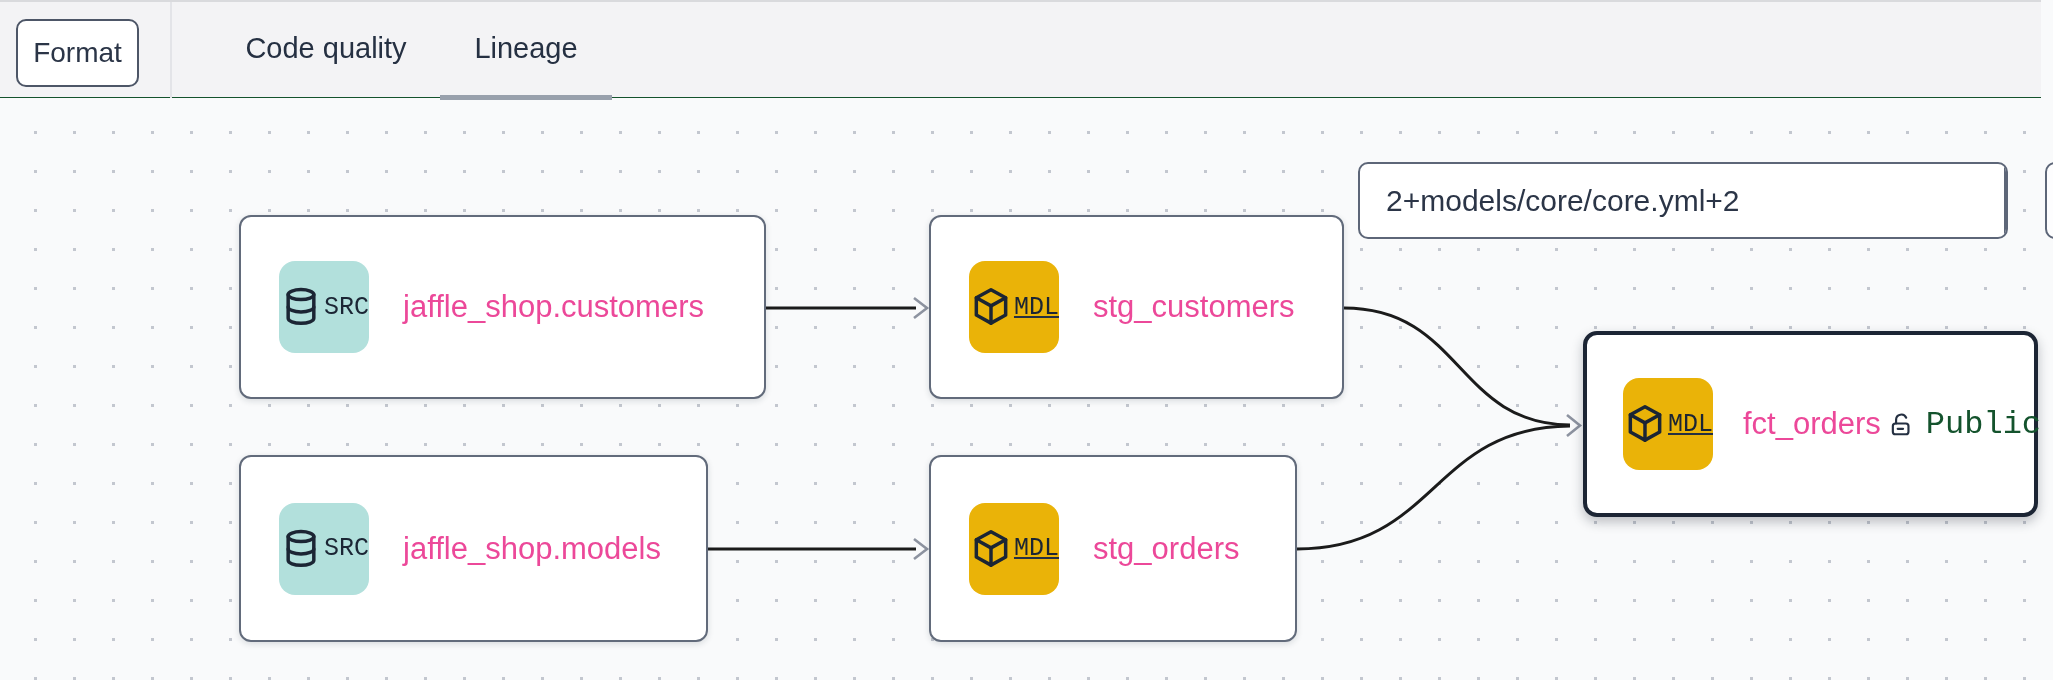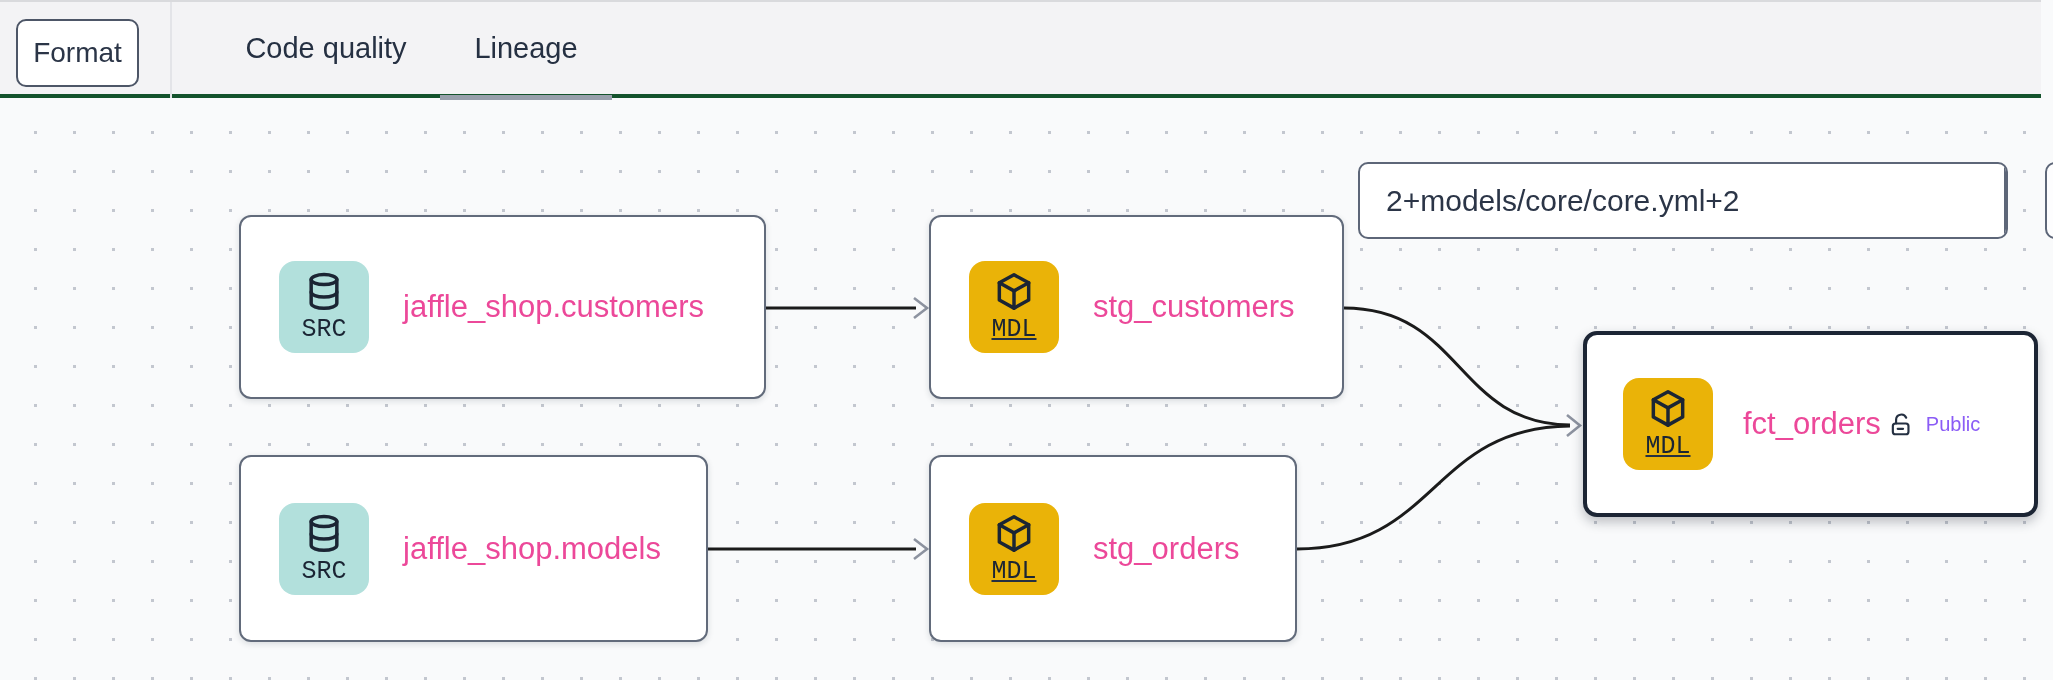--- a/index.html
+++ b/index.html
@@ -10,21 +10,21 @@
     color: #253042;
     background: #f9fafb;
     overflow: hidden;
   }
 
   
   .topbar {
     position: absolute; left: 0; top: 0; width: 2041px; height: 98px;
     background: #f3f3f5;
     border-top: 2px solid #d9dadd;
-    border-bottom: 4px solid #14532d;
+    border-bottom: 1px solid #14532d;
     z-index: 5;
   }
   .format-btn {
     position: absolute; left: 16px; top: 17px; width: 123px; height: 68px;
     background: #ffffff;
     border: 2px solid #4d5667;
     border-radius: 10px;
     font-family: inherit;
     font-size: 28px; color: #2b3547; font-weight: 500;
     cursor: pointer;
@@ -76,34 +76,34 @@
   #node-stg-orders    { left: 929px; top: 356px; width: 368px; height: 187px; }
   #node-fct-orders    {
     left: 1583px; top: 232px; width: 455px; height: 186px;
     border: 4px solid #1c2534; border-radius: 14px;
     box-shadow: 0 5px 12px rgba(24,33,48,0.28);
     padding-left: 36px; gap: 30px;
   }
   .badge {
     width: 90px; height: 92px; border-radius: 16px;
     flex: 0 0 auto;
-    display: flex; flex-direction: column; align-items: center; justify-content: center;
+    display: flex; flex-direction: row; align-items: center; justify-content: center;
     gap: 1px;
   }
   .badge-src { background: #b2e0dc; }
   .badge-mdl { background: #eab308; text-decoration: underline; }
   .badge-text {
     font-family: "Liberation Mono", "DejaVu Sans Mono", monospace;
     font-size: 25px; color: #1b2534; letter-spacing: 0px;
   }
   .badge svg { stroke: #1b2534; fill: none; stroke-width: 1.9; stroke-linejoin: round; stroke-linecap: round; }
   .node-col { display: flex; flex-direction: row; gap: 7px; }
   .access-row { display: flex; align-items: center; gap: 10px; }
   .access-row svg { stroke: #253042; fill: none; stroke-width: 2; stroke-linejoin: round; stroke-linecap: round; }
-  .access-label { font-size: 20px; color: #8b5cf6; }
+  .access-label { font-size: 32px; color: #14532d; font-family: Liberation Mono, monospace; }
 
   
   .selector-group {
     position: absolute; left: 1358px; top: 63px; width: 650px; height: 77px;
     background: #ffffff;
     border: 2px solid #5d6678;
     border-radius: 10px;
     display: flex; overflow: hidden;
     z-index: 4;
   }

